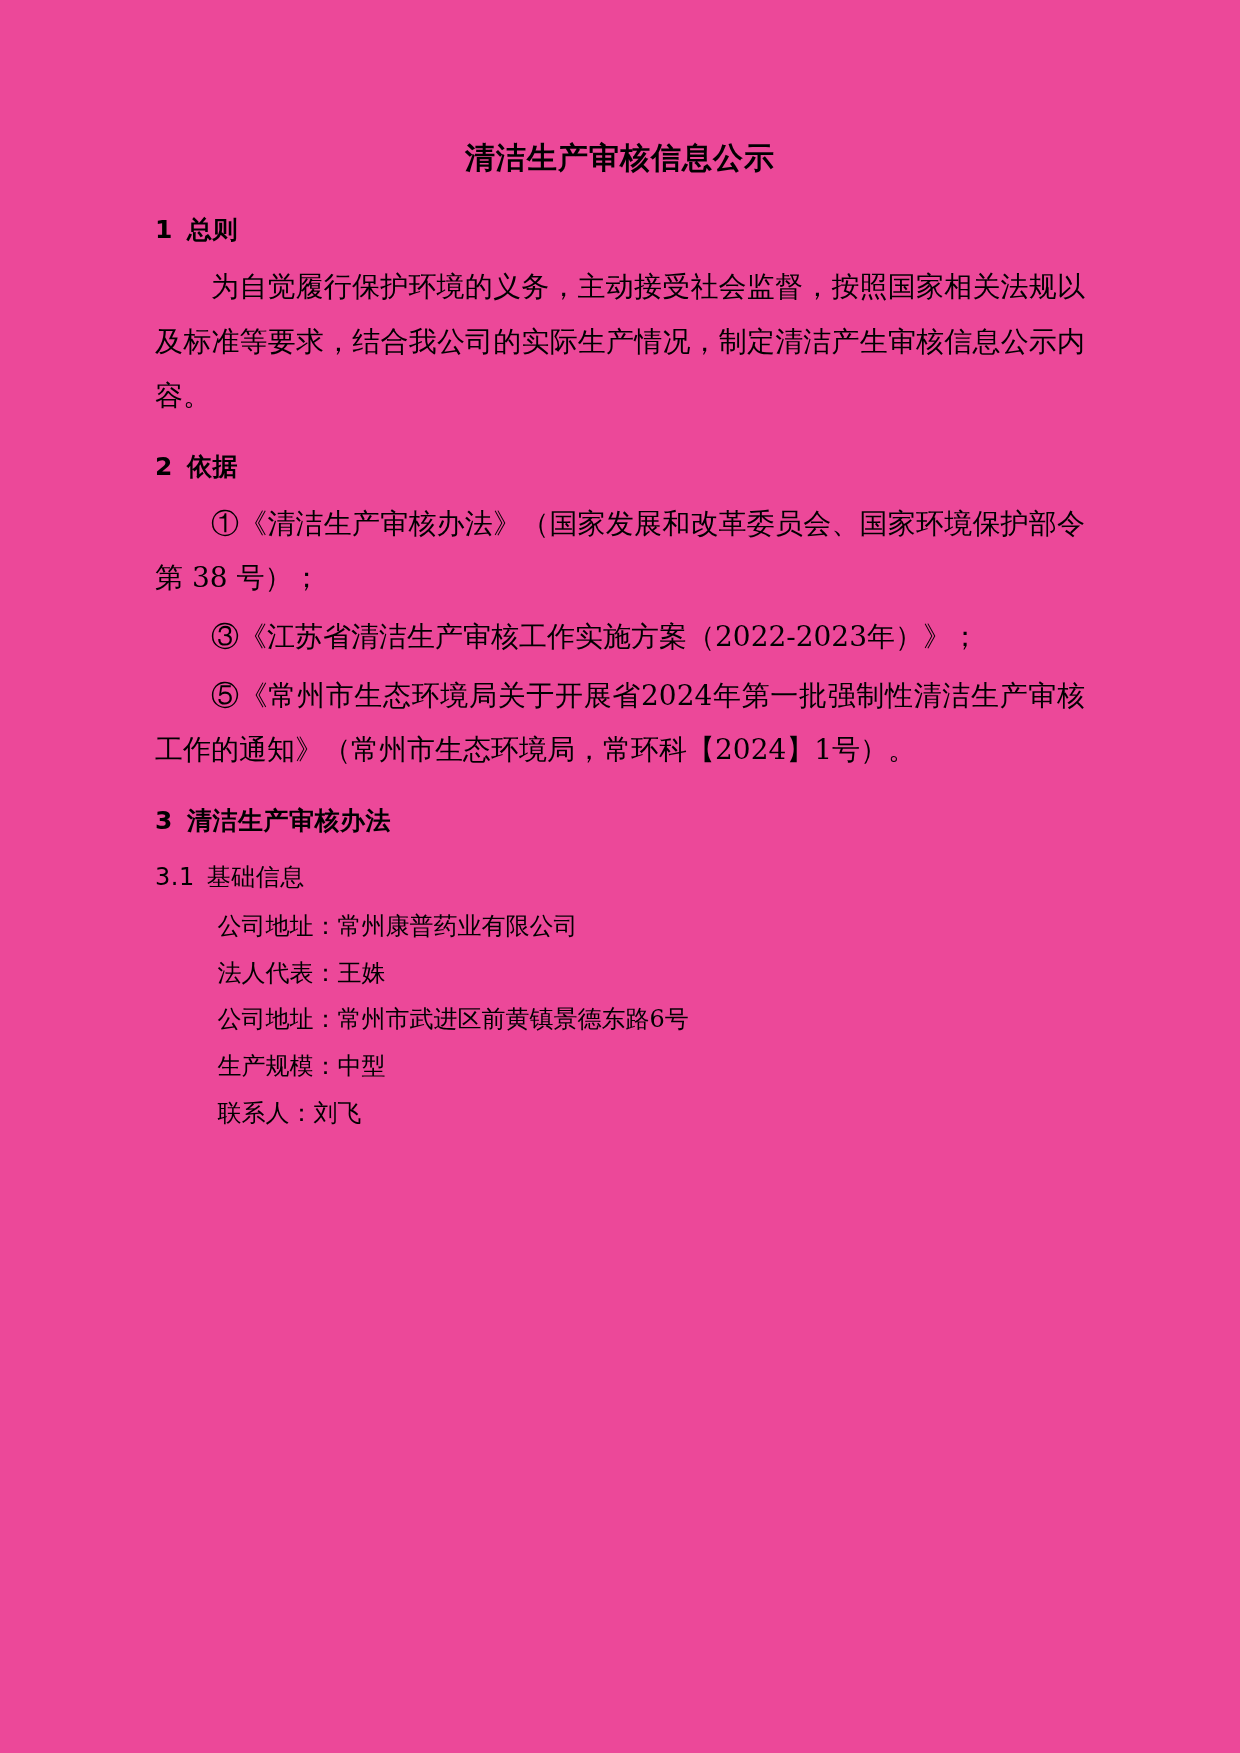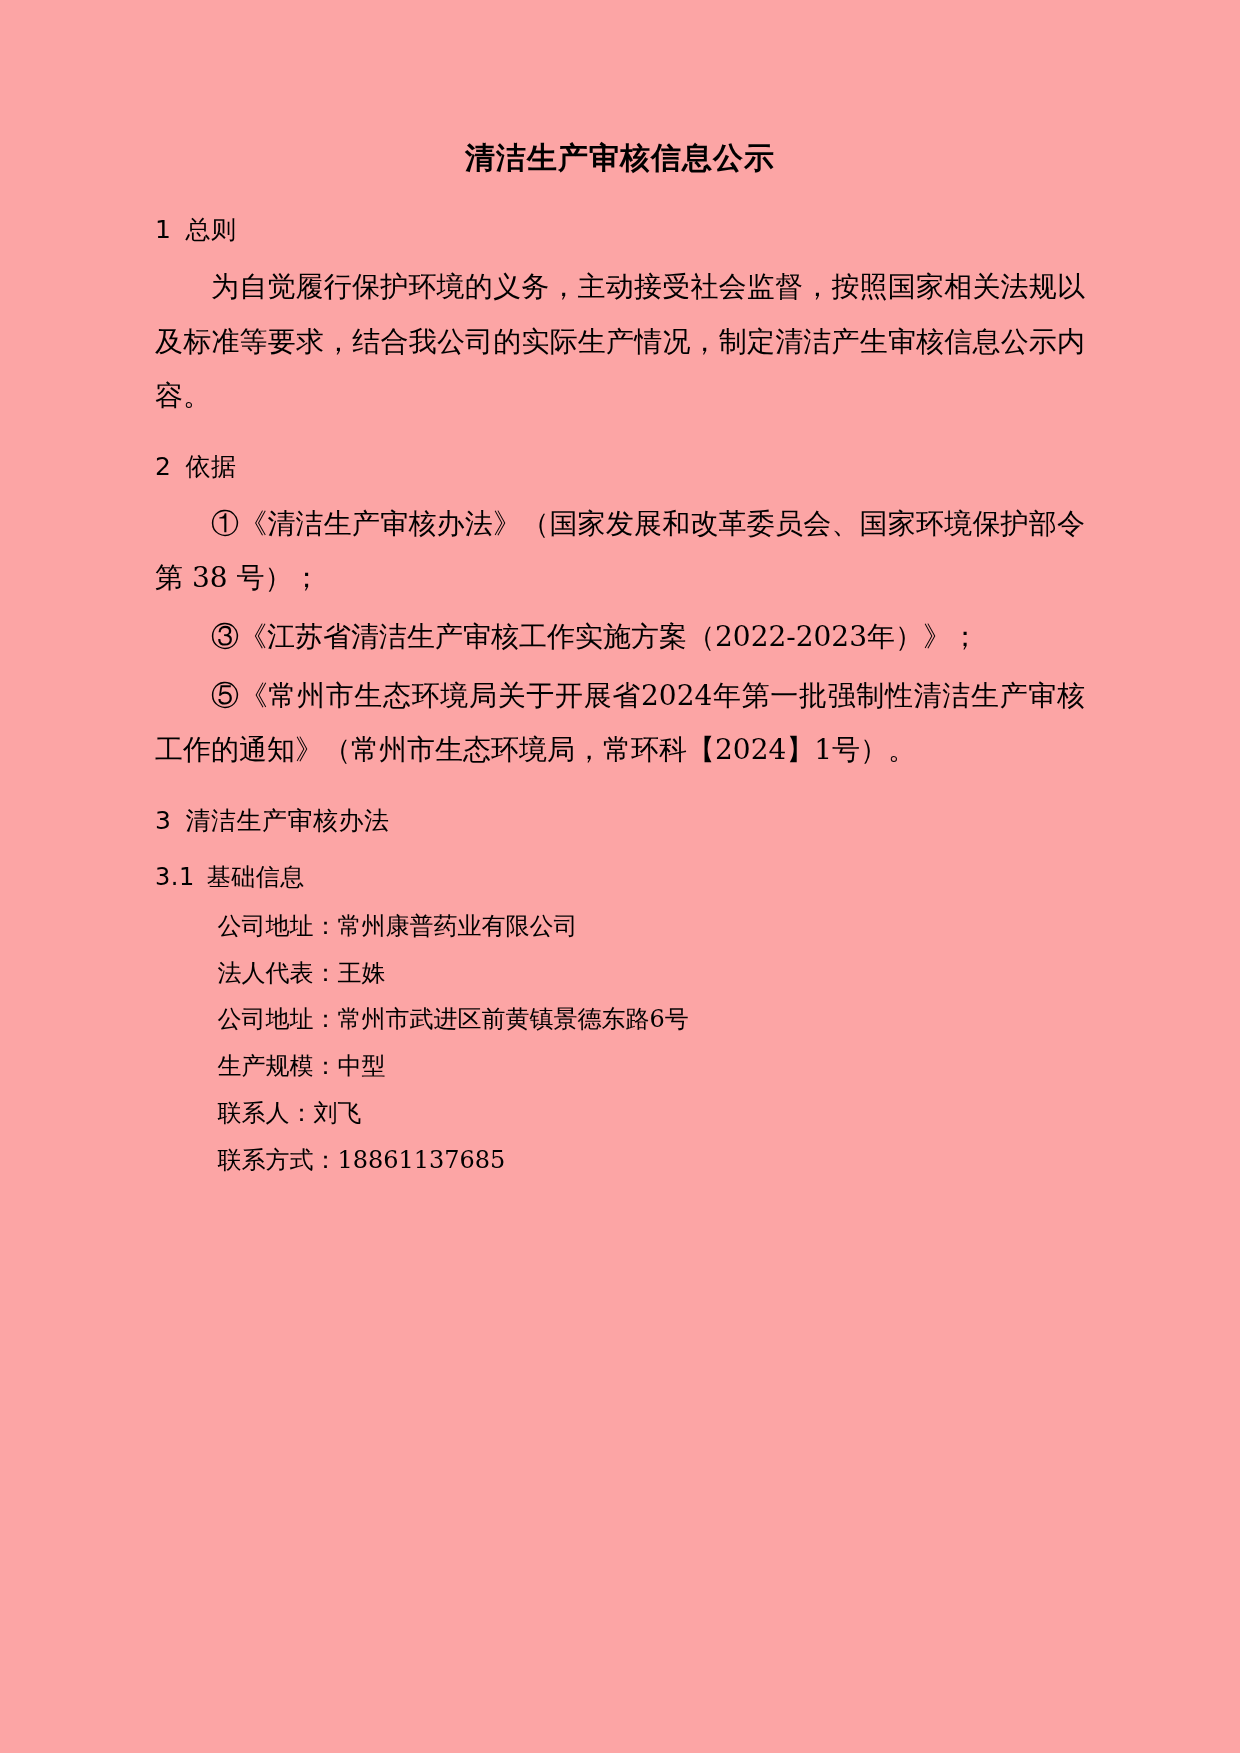--- a/index.html
+++ b/index.html
@@ -9,35 +9,35 @@
   }
   body {
     font-family: "DejaVu Serif", "Liberation Serif", serif;
     color: #000000;
   }
   .page {
     width: 1240px;
     height: 1753px;
     box-sizing: border-box;
     padding: 128px 155px 100px 155px;
-    background: #fca5a5;
+    background: #ec4899;
     position: relative;
     overflow: hidden;
   }
   .doc-title {
     text-align: center;
     font-size: 30px;
     font-weight: bold;
     letter-spacing: 1px;
     margin: 10px 0 34px 0;
     font-family: "DejaVu Sans", "Liberation Sans", sans-serif;
   }
   .h1 {
     font-size: 25px;
-    font-weight: normal;
+    font-weight: bold;
     margin: 26px 0 14px 0;
     font-family: "DejaVu Sans", "Liberation Sans", sans-serif;
     letter-spacing: 0.5px;
   }
   .h1 .num {
     margin-right: 14px;
   }
   .h2 {
     font-size: 24px;
     font-weight: normal;
@@ -107,18 +107,15 @@
     </li>
     <li>
       <span class="info-label">公司地址：</span><span>常州市武进区前黄镇景德东路6号</span>
     </li>
     <li>
       <span class="info-label">生产规模：</span><span>中型</span>
     </li>
     <li>
       <span class="info-label">联系人：</span><span>刘飞</span>
     </li>
-    <li>
-      <span class="info-label">联系方式：</span><span>18861137685</span>
-    </li>
   </ul>
 
 </div>
 
 </body></html>

